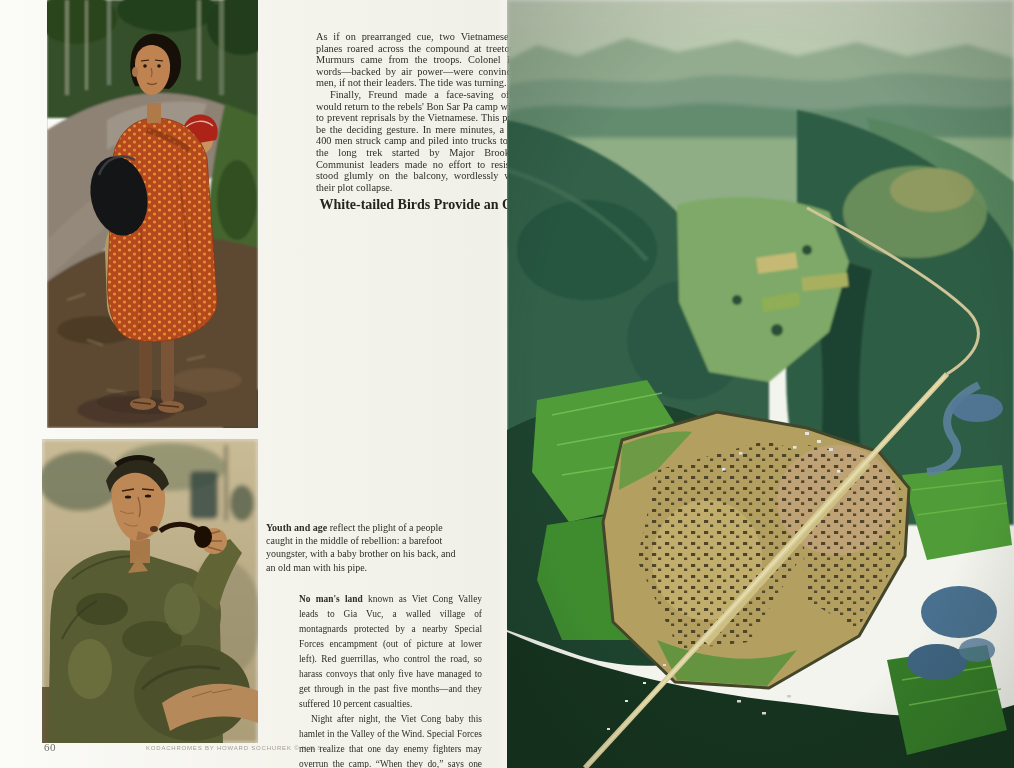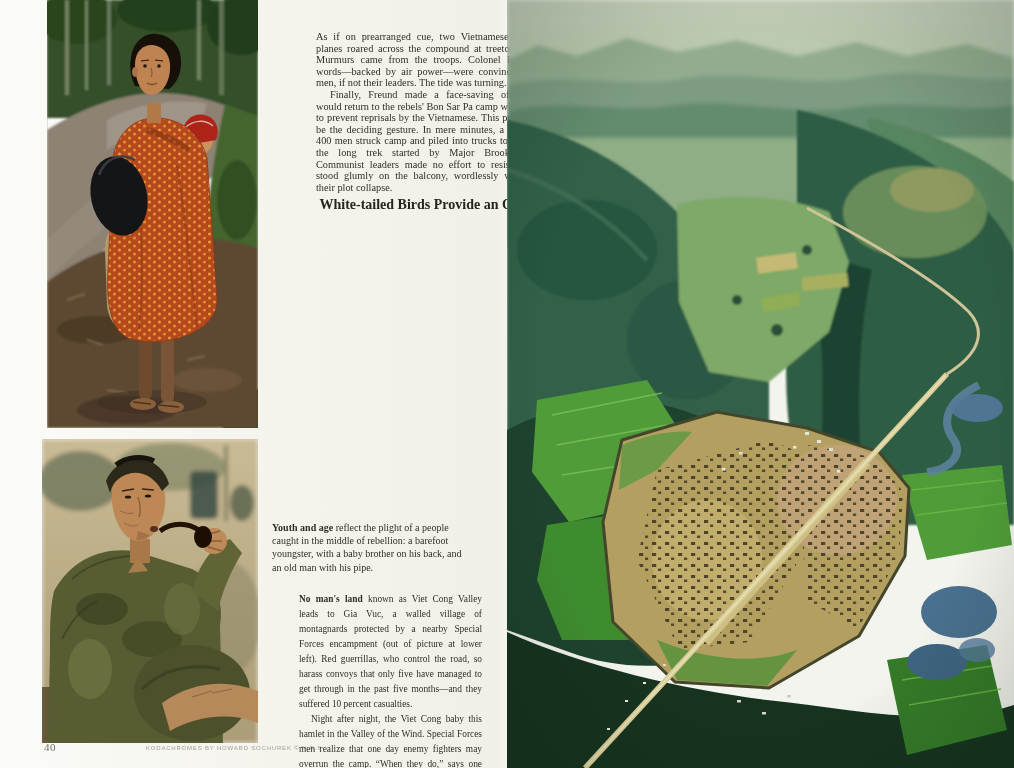--- a/index.html
+++ b/index.html
@@ -22,21 +22,21 @@
     text-align:justify;
     margin-left:47px;
   }
   .text-col p{margin:0;text-indent:14px;}
   .text-col p.no-indent{text-indent:0;}
   .section-heading{
     margin:6px 0 5px;text-align:center;font-weight:bold;
     font-size:14px;color:#26241f;text-indent:0;
   }
   .caption-1{
-    position:absolute;left:272px;top:521px;width:198px;
+    position:absolute;left:266px;top:521px;width:198px;
     font-size:10px;line-height:13.2px;color:#2f2d28;
   }
   .caption-2{
     position:absolute;left:299px;top:592px;width:183px;
     font-size:9.4px;line-height:15px;color:#2f2d28;text-align:justify;
   }
   .caption-2 p{margin:0;}
   .caption-2 p + p{text-indent:12px;}
   .cap-lead{font-weight:bold;}
   .page-number{
@@ -165,21 +165,21 @@
         <path d="M80,52 l12,-2 M100,50 l12,1" stroke="#3a2410" stroke-width="1.4"></path>
         <path d="M96,58 q4,12 1,20" stroke="#8a5c36" stroke-width="1.3" fill="none"></path>
         <path d="M78,72 q8,4 14,2 M82,84 q8,5 14,2" stroke="#926640" stroke-width="1" fill="none" opacity=".9"></path>
         <ellipse cx="112" cy="90" rx="4" ry="3" fill="#55301a"></ellipse>
         <path d="M64,42 C70,27 86,18 100,20 C114,22 124,33 127,45 L120,52 C112,37 98,31 86,35 C76,38 70,45 68,54 Z" fill="#2c291a"></path>
         <path d="M74,26 C84,18 100,16 112,22" stroke="#18130c" stroke-width="5" fill="none"></path>
       </g>
     </svg>
   </div>
 
-  <div class="page-number">40</div>
+  <div class="page-number">60</div>
   <div class="credit">KODACHROMES BY HOWARD SOCHUREK © N.G.S.</div>
 
   <div class="text-col">
     <p class="no-indent">As if on prearranged cue, two Vietnamese fighter planes roared across the compound at treetop level. Murmurs came from the troops. Colonel Freund's words—backed by air power—were convincing the men, if not their leaders. The tide was turning.</p>
     <p>Finally, Freund made a face-saving offer. He would return to the rebels' Bon Sar Pa camp with them to prevent reprisals by the Vietnamese. This proved to be the deciding gesture. In mere minutes, a force of 400 men struck camp and piled into trucks to take up the long trek started by Major Brooks. The Communist leaders made no effort to resist. They stood glumly on the balcony, wordlessly watching their plot collapse.</p>
     <h3 class="section-heading">White-tailed Birds Provide an Omen</h3>
   </div>
 
   <div class="caption-1">
     <span class="cap-lead">Youth and age</span><span> reflect the plight of a people caught in the middle of rebellion: a barefoot youngster, with a baby brother on his back, and an old man with his pipe.</span>

